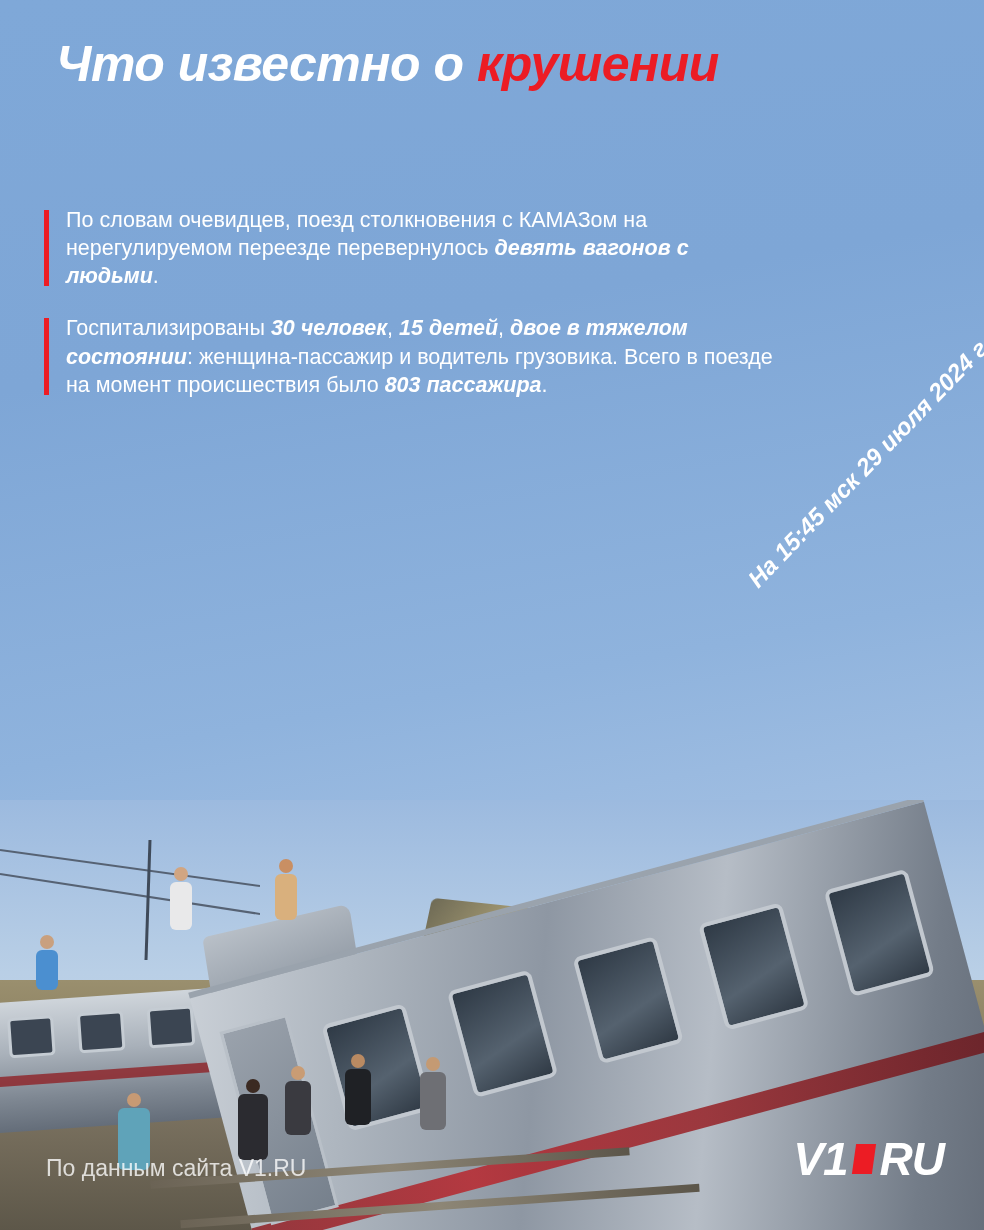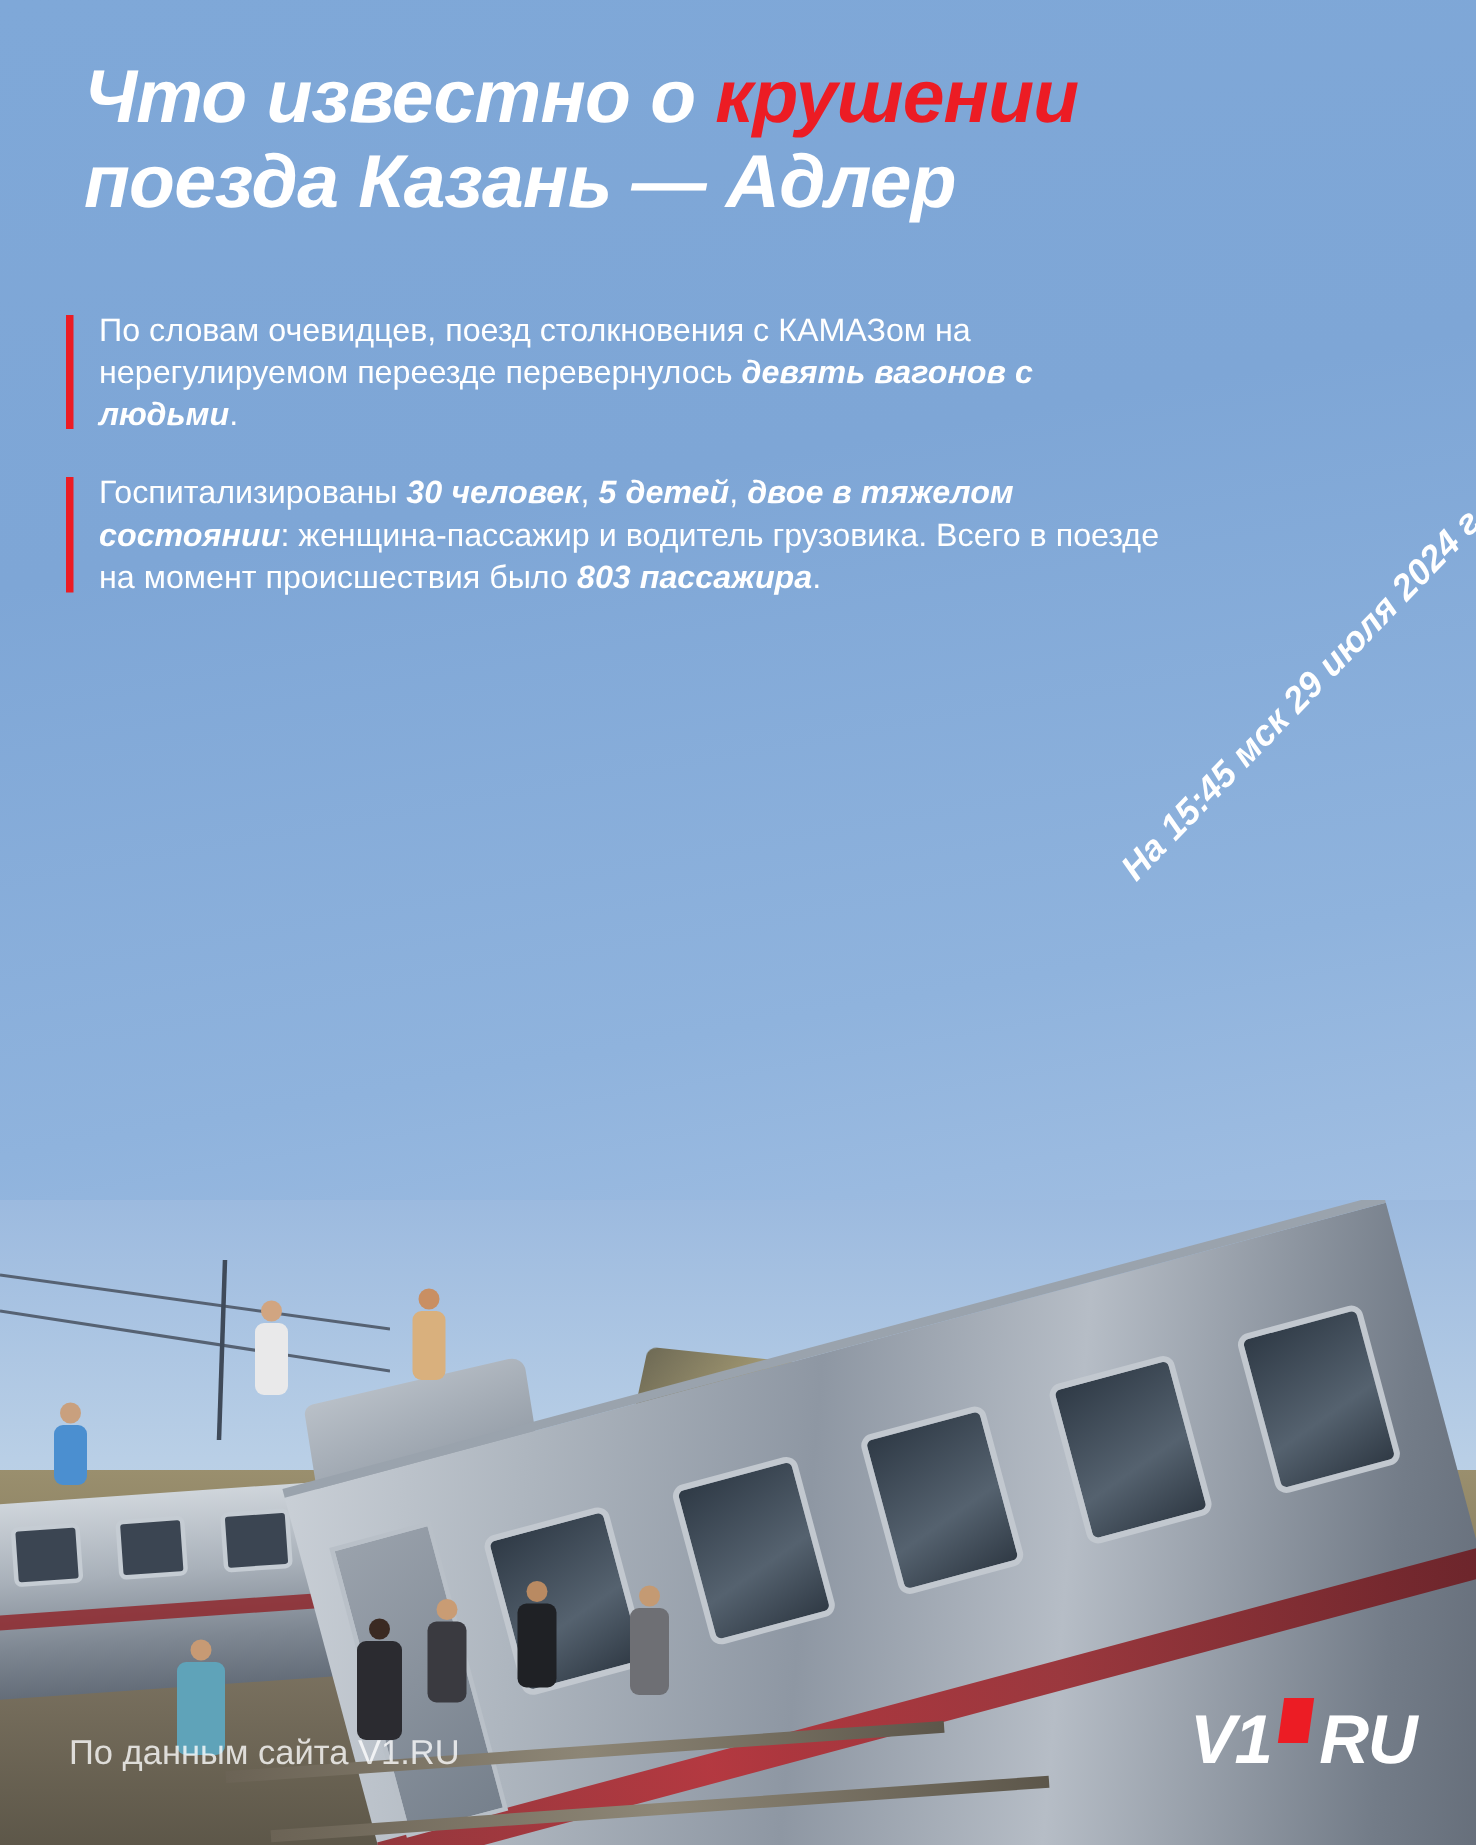--- a/index.html
+++ b/index.html
@@ -211,21 +211,21 @@
   
   .source {
     position: absolute;
     left: 46px; bottom: 48px;
     color: rgba(255,255,255,.78);
     font-size: 23px;
   }
   .logo {
     position: absolute;
     right: 40px; bottom: 44px;
-    display: flex; 
+    display: flex; align-items: center;
     font-size: 46px; font-weight: bold; font-style: italic;
     color: #ffffff;
     letter-spacing: -1px;
   }
   .logo .sq {
     width: 20px; height: 30px; background: #ec1c24;
     margin: 0 6px; transform: skewX(-8deg);
   }
 </style>
 </head>
@@ -304,26 +304,25 @@
         <div class="body"></div>
       </div>
     <div class="person p-h">
         <div class="head"></div>
         <div class="body"></div>
       </div>
   </div>
 
   <h1 class="headline">
     <span>Что известно о </span><span class="accent">крушении</span><br>
-    <span>поезда Казань — Адлер</span>
   </h1>
 
   <div class="bullets" id="bullets-container">
       <p class="bullet"><span>По словам очевидцев, поезд столкновения с КАМАЗом на нерегулируемом переезде перевернулось </span><b>девять вагонов с людьми</b><span>.</span></p>
-      <p class="bullet"><span>Госпитализированы </span><b>30 человек</b><span>, </span><b>5 детей</b><span>, </span><b>двое в тяжелом состоянии</b><span>: женщина-пассажир и водитель грузовика. Всего в поезде на момент происшествия было </span><b>803 пассажира</b><span>.</span></p>
+      <p class="bullet"><span>Госпитализированы </span><b>30 человек</b><span>, </span><b>15 детей</b><span>, </span><b>двое в тяжелом состоянии</b><span>: женщина-пассажир и водитель грузовика. Всего в поезде на момент происшествия было </span><b>803 пассажира</b><span>.</span></p>
     </div>
 
   <div class="timestamp">На 15:45 мск 29 июля 2024 г.</div>
 
   <div class="source">По данным сайта V1.RU</div>
   <div class="logo">
     <span>V1</span>
     <span class="sq"></span>
     <span>RU</span>
   </div>

